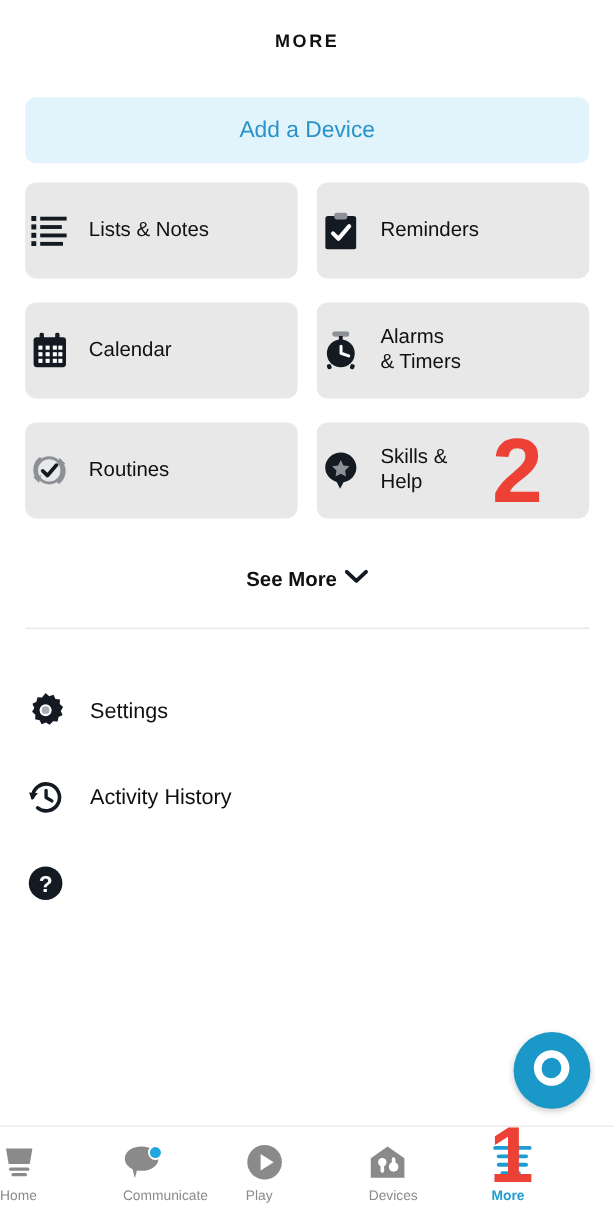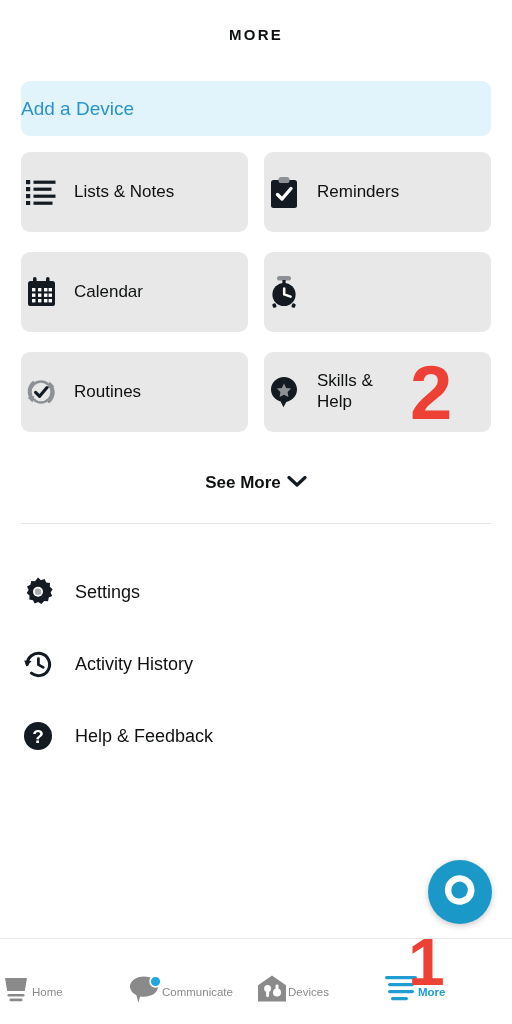--- a/index.html
+++ b/index.html
@@ -17,21 +17,21 @@
     text-align:center;
     font-size:15px; font-weight:bold; letter-spacing:2.2px;
     color:#0f1111;
   }
 
   
   .add-device {
     position:absolute; left:21px; top:81px;
     width:470px; height:55px;
     background:#e2f4fb; border-radius:9px;
-    display:flex; align-items:center; justify-content:flex-start;
+    display:flex; align-items:center; justify-content:center;
     cursor:pointer;
   }
   .add-device-label { font-size:19px; color:#2a93c9; font-weight:400; }
 
   
   .tile-grid { position:absolute; left:21px; top:152px; width:470px; }
   .tile-row { display:flex; justify-content:space-between; margin-bottom:20px; }
   .tile {
     width:227px; height:80px;
     background:#e8e8e8; border-radius:9px;
@@ -71,21 +71,21 @@
   }
 
   
   .bottom-nav {
     position:absolute; left:0; top:938px; width:512px; height:86px;
     background:#fff; border-top:1px solid #e8e8e8;
     display:flex; align-items:flex-start;
   }
   .nav-item {
     flex:1; height:86px; padding-top:13px;
-    display:flex; flex-direction:row; align-items:center;
+    display:flex; flex-direction:column; align-items:flex-start;
     cursor:pointer; position:relative;
   }
   .nav-icon { height:32px; display:flex; align-items:center; justify-content:center; position:relative; }
   .nav-label { margin-top:7px; font-size:11.5px; color:#8a8a8a; }
   .nav-item.active .nav-label { color:#1f9dd3; font-weight:bold; }
 
   
   .annot {
     position:absolute; color:#ee4136;
     font-family:"Liberation Sans", sans-serif;
@@ -171,20 +171,24 @@
         <span class="tile-icon">
           <svg width="30" height="32" viewBox="0 0 30 32">
             <rect x="8" y="0" width="14" height="4.6" rx="2.2" fill="#8d9196"></rect>
             <rect x="13.4" y="4" width="3.2" height="4" fill="#131a22"></rect>
             <circle cx="15" cy="18.5" r="11.6" fill="#131a22"></circle>
             <rect x="3.6" y="27.5" width="3.6" height="4.2" rx="1.4" fill="#131a22" transform="rotate(-22 5.4 29.6)"></rect>
             <rect x="22.8" y="27.5" width="3.6" height="4.2" rx="1.4" fill="#131a22" transform="rotate(22 24.6 29.6)"></rect>
             <path d="M15.2 18.4 L15.2 12.6 M15.2 18.4 L21.6 20.6" stroke="#ffffff" stroke-width="2.5" stroke-linecap="round"></path>
           </svg>
         </span>
+        <span class="tile-label">
+          <span>Alarms</span><br>
+          <span>&amp; Timers</span>
+        </span>
       </div>
     </div>
 
     <div class="tile-row">
 
       <div class="tile">
         <span class="tile-icon">
           <svg width="32" height="32" viewBox="0 0 32 32">
             <path d="M26 9.5 A12 12 0 0 1 24 25.5" stroke="#8d9196" stroke-width="3" fill="none" stroke-linecap="round"></path>
             <path d="M6.5 22.5 A12 12 0 0 1 8.2 6.6" stroke="#8d9196" stroke-width="3" fill="none" stroke-linecap="round"></path>
@@ -248,21 +252,20 @@
       <span class="menu-label">Activity History</span>
     </div>
 
     <div class="menu-item">
       <span class="menu-icon">
         <svg width="30" height="30" viewBox="0 0 30 30">
           <circle cx="15" cy="15" r="14" fill="#131a22"></circle>
           <text x="15" y="22.4" font-family="Liberation Sans, sans-serif" font-size="19" font-weight="bold" fill="#ffffff" text-anchor="middle">?</text>
         </svg>
       </span>
-      <span class="menu-label">Help &amp; Feedback</span>
     </div>
 
   </div>
 
   <div class="alexa-fab">
     <span>
       <svg width="36" height="36" viewBox="0 0 36 36">
         <path d="M18 3.2 A14.8 14.8 0 1 1 13.2 32.1 L13.2 25.6 A8.6 8.6 0 1 0 18 9.4 A8.6 8.6 0 0 0 9.4 18 A8.6 8.6 0 0 0 13.2 25.6 L13.2 32.1 A14.8 14.8 0 0 1 18 3.2 Z" fill="#ffffff"></path>
       </svg>
     </span>
@@ -284,20 +287,29 @@
     <div class="nav-item">
       <span class="nav-icon">
         <svg width="34" height="30" viewBox="0 0 34 30">
           <path d="M16 2.5 C24.2 2.5 30 7 30 12.6 C30 18.2 24.2 22.7 16 22.7 C14.6 22.7 13.3 22.6 12.1 22.4 L10.4 28.8 L8.4 21.2 C4.6 19.4 2 16.2 2 12.6 C2 7 7.8 2.5 16 2.5 Z" fill="#8a8a8a"></path>
           <circle cx="27.5" cy="7.5" r="5.4" fill="#1fa8e0" stroke="#ffffff" stroke-width="1.6"></circle>
         </svg>
       </span>
       <span class="nav-label">Communicate</span>
     </div>
 
+    <div class="nav-item">
+      <span class="nav-icon">
+        <svg width="31" height="31" viewBox="0 0 31 31">
+          <circle cx="15.5" cy="15.5" r="14.4" fill="#8a8a8a"></circle>
+          <polygon points="12.2,8.6 23,15.5 12.2,22.4" fill="#ffffff"></polygon>
+        </svg>
+      </span>
+      <span class="nav-label">Play</span>
+    </div>
 
     <div class="nav-item">
       <span class="nav-icon">
         <svg width="32" height="29" viewBox="0 0 32 29">
           <path d="M16 1.5 L30 11.2 L30 27.5 L2 27.5 L2 11.2 Z" fill="#8a8a8a"></path>
           <circle cx="11.6" cy="14.6" r="3.5" fill="#ffffff"></circle>
           <rect x="10.1" y="17" width="3" height="6.2" rx="1.4" fill="#ffffff"></rect>
           <circle cx="21" cy="18.4" r="4" fill="#ffffff"></circle>
           <rect x="19.5" y="10.4" width="3" height="7" rx="1.4" fill="#ffffff"></rect>
         </svg>

